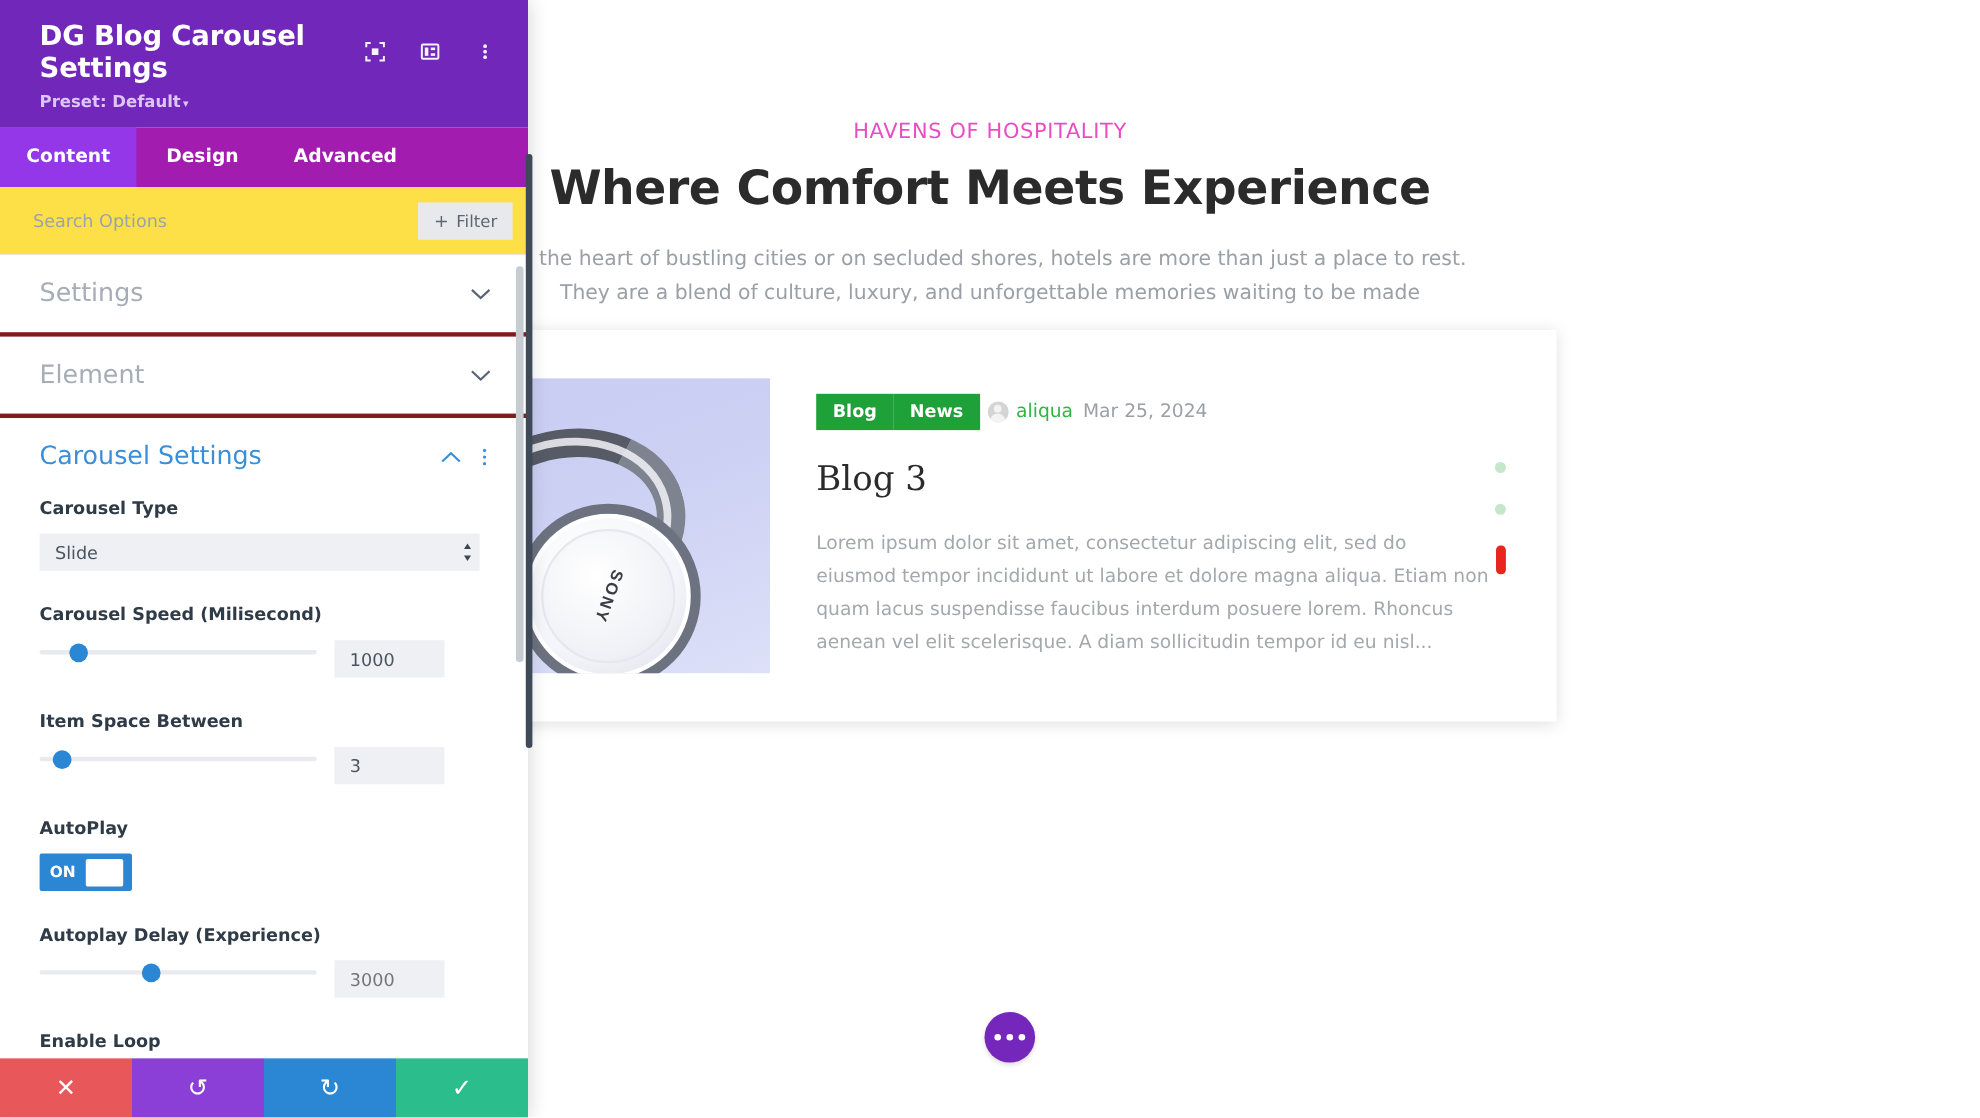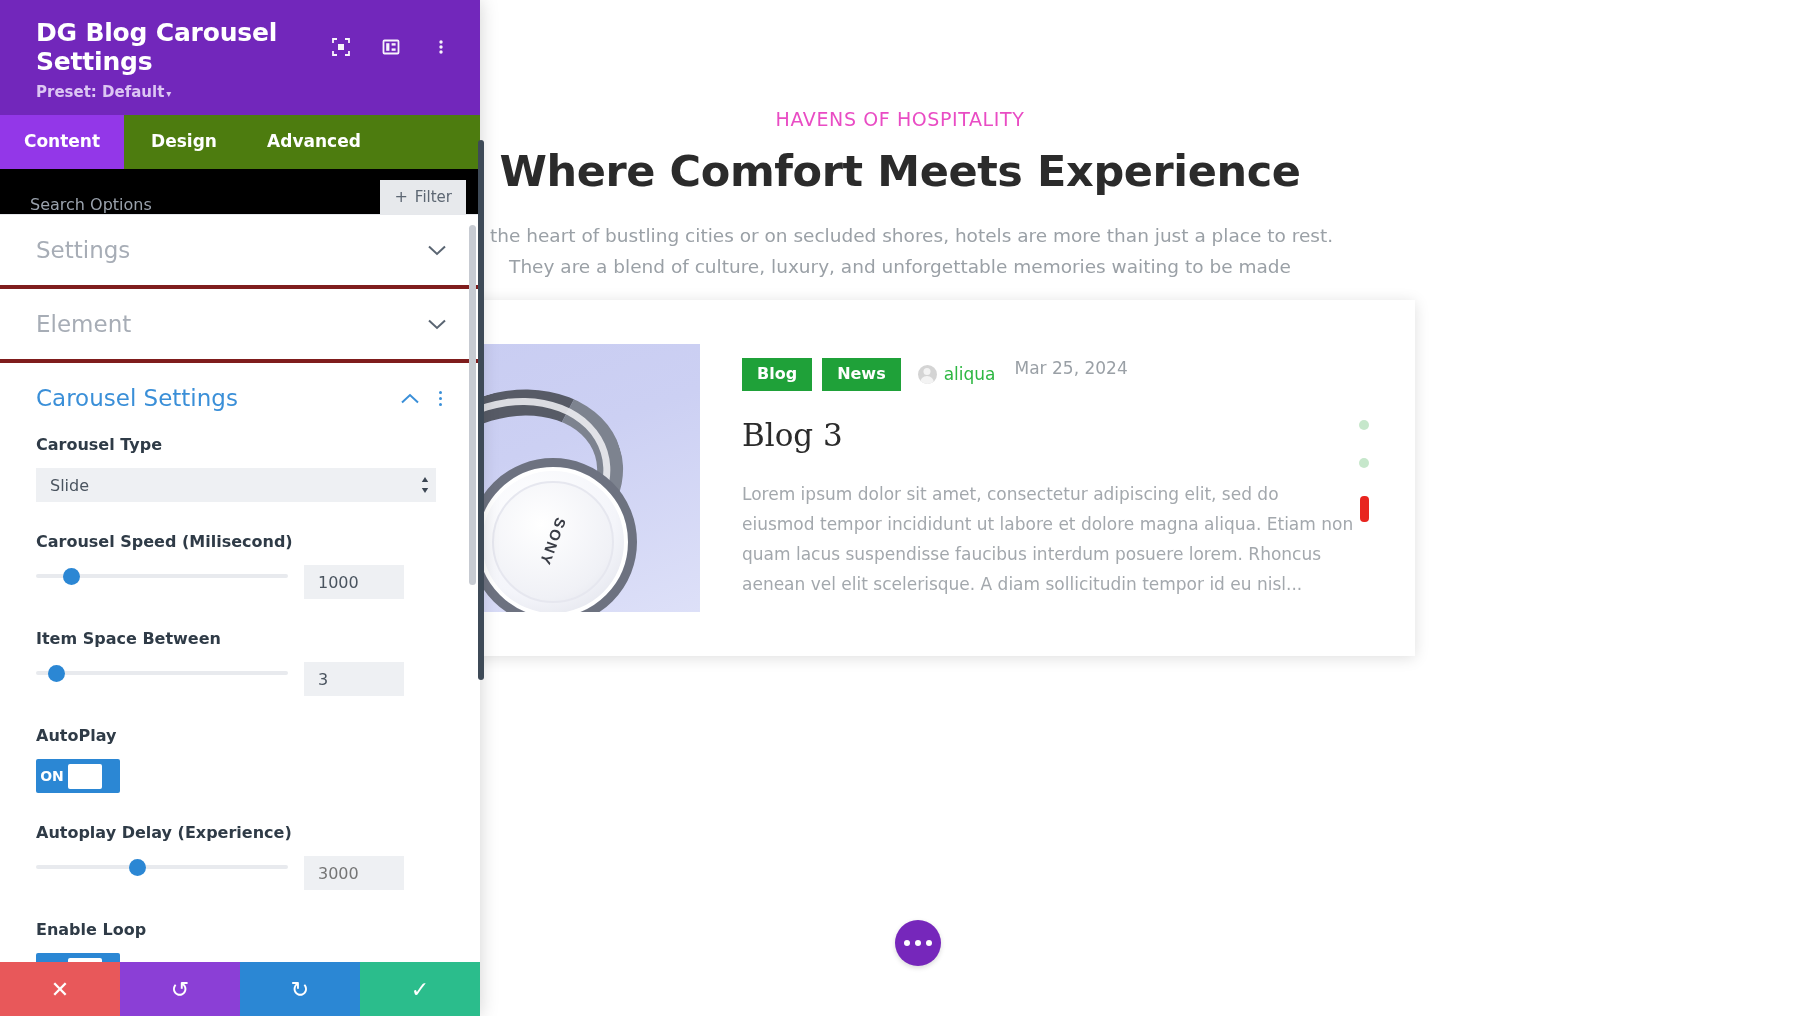--- a/index.html
+++ b/index.html
@@ -133,21 +133,21 @@
     color: #3a3d46;
   }
 
   .card-body {
     padding-left: 42px;
     padding-right: 60px;
     flex: 1;
   }
   .meta-row {
     display: flex;
-    gap: 10px;
+    align-items: center;
     margin-bottom: 26px;
   }
   .cat-pill {
     background: #1fa139;
     color: #ffffff;
     font-family: "DejaVu Sans", sans-serif;
     font-weight: 700;
     font-size: 16px;
     padding: 8px 15px 9px;
     line-height: 1;
@@ -296,45 +296,45 @@
     font-size: 15px;
     font-weight: 700;
     font-family: "DejaVu Sans", sans-serif;
     cursor: pointer;
     display: inline-block;
   }
   .preset-caret { font-size: 10px; margin-left: 2px; }
 
   .tabs {
     display: flex;
-    background: #4d7c0f;
+    background: #a21caf;
     flex: none;
   }
   .tab {
     padding: 16px 0 18px;
     color: #ffffff;
     font-family: "DejaVu Sans", sans-serif;
     font-weight: 700;
     font-size: 17px;
     cursor: pointer;
     background: transparent;
     border: none;
     text-align: center;
   }
   .tab.active { background: #9337e8; }
   .tab-content { width: 124px; }
   .tab-design  { width: 120px; }
   .tab-advanced{ width: 140px; }
 
   .searchbar {
     display: flex;
-    align-items: flex-end;
-    background: #000000;
+    align-items: center;
+    background: #fde047;
     border-bottom: 1px solid #e6e8ec;
-    height: 46px;
+    height: 62px;
     flex: none;
     padding-left: 30px;
     padding-right: 14px;
   }
   .search-input {
     flex: 1;
     border: none;
     background: transparent;
     outline: none;
     font-family: "DejaVu Sans", sans-serif;
@@ -468,21 +468,21 @@
     border: none;
     cursor: pointer;
     padding: 0;
     border-radius: 2px;
   }
   .toggle-label {
     color: #ffffff;
     font-family: "DejaVu Sans", sans-serif;
     font-weight: 700;
     font-size: 14px;
-    width: 32px;
+    width: 42px;
     text-align: center;
   }
   .toggle-knob {
     width: 34px; height: 25px;
     background: #ffffff;
     margin-right: 5px;
     border-radius: 2px;
   }
 
   

